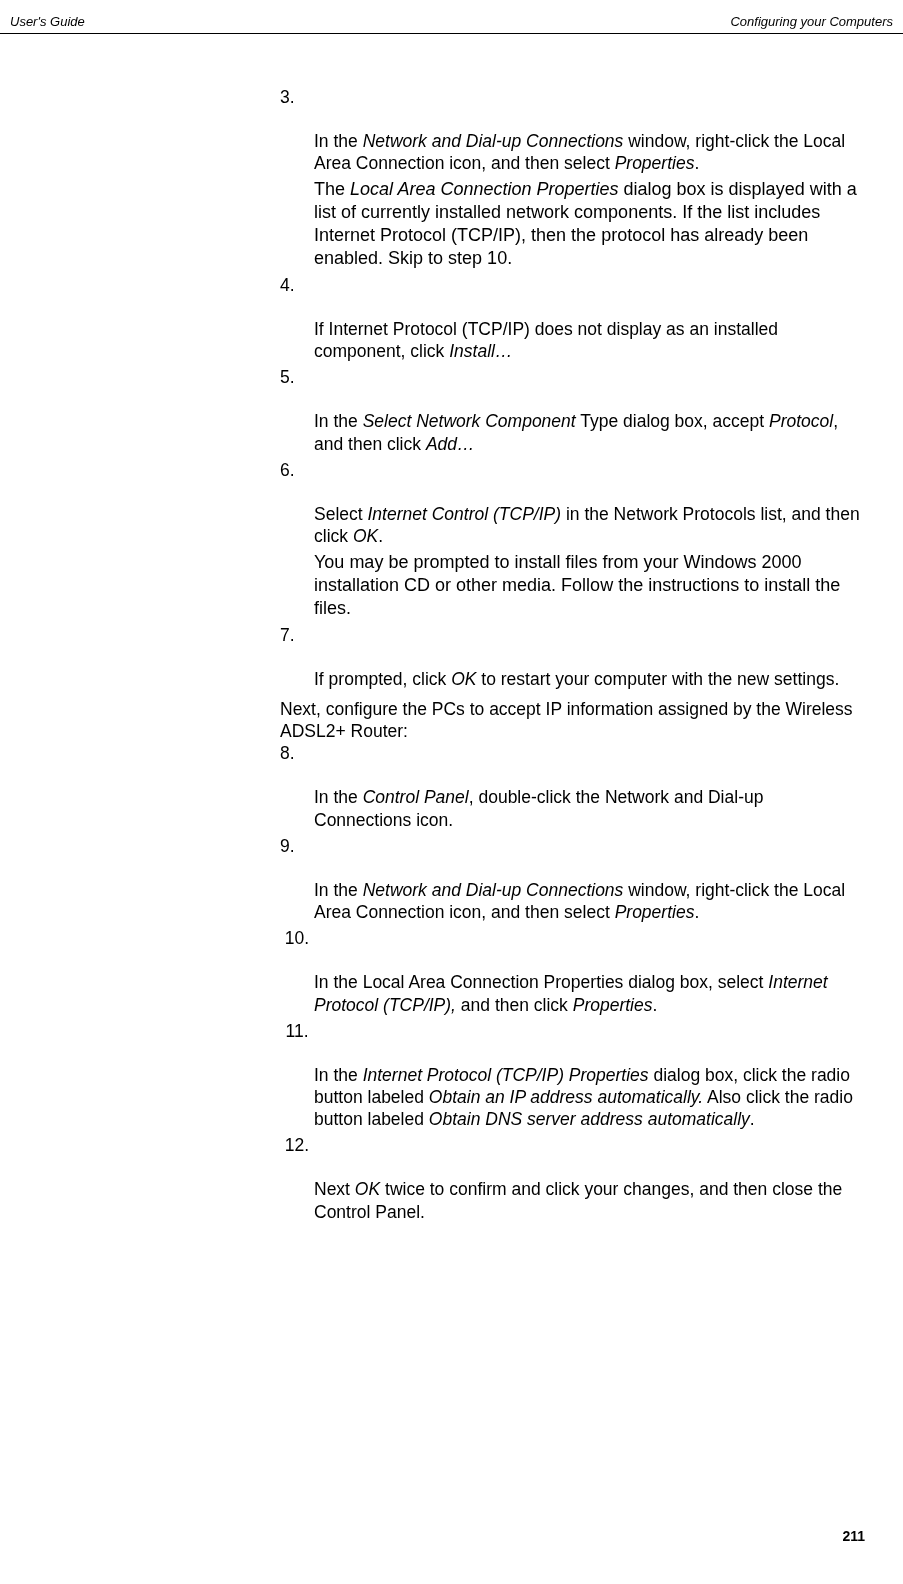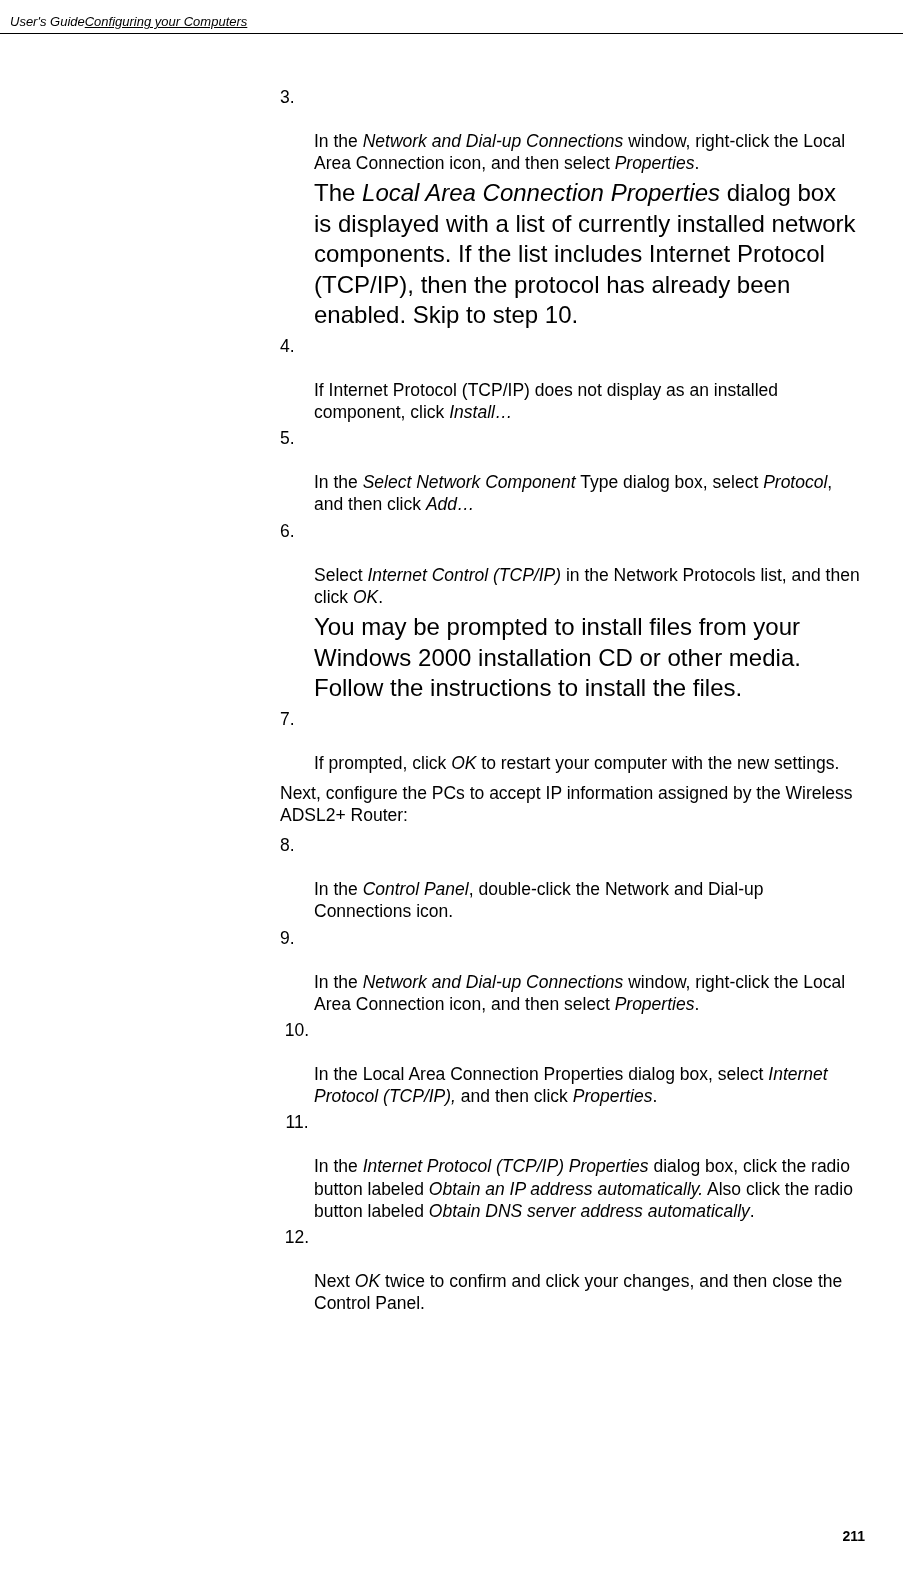--- a/index.html
+++ b/index.html
@@ -9,31 +9,31 @@
     }
     body {
       font-family: Arial, Helvetica, sans-serif;
       width: 903px;
       height: 1584px;
       background: #fff;
       position: relative;
     }
     .header {
       display: flex;
+      justify-content: space-between;
       padding: 14px 10px 4px 10px;
       font-size: 13px;
       font-style: italic;
       border-bottom: 1px solid #000;
     }
     .header-left {
       text-align: left;
     }
     .header-right {
       text-align: right;
-      text-decoration: underline;
     }
     .content {
       padding: 52px 10px 0 280px;
       width: 870px;
     }
     .list-item {
       display: flex;
       margin-bottom: 4px;
       font-size: 17.5px;
       line-height: 1.27;
@@ -49,26 +49,25 @@
     .list-text {
       flex: 1;
       margin-top: 44px;
     }
     .italic {
       font-style: italic;
     }
     .paragraph-standalone {
       font-size: 17.5px;
       line-height: 1.27;
-      margin-bottom: 8px;
       margin-top: 8px;
     }
     .sub-indent {
       margin-left: 34px;
-      font-size: 24px;
+      font-size: 18px;
       line-height: 1.27;
       margin-bottom: 4px;
     }
     .page-number {
       position: absolute;
       bottom: 40px;
       right: 38px;
       font-size: 14px;
       font-weight: bold;
     }
@@ -90,21 +89,21 @@
 
   <div class="sub-indent"><span>The </span><span class="italic">Local Area Connection Properties</span><span> dialog box is displayed with a list of currently installed network components. If the list includes Internet Protocol (TCP/IP), then the protocol has already been enabled. Skip to step 10.</span></div>
 
   <div class="list-item">
     <div class="list-number">4.</div>
     <div class="list-text"><span>If Internet Protocol (TCP/IP) does not display as an installed component, click </span><span class="italic">Install…</span></div>
   </div>
 
   <div class="list-item">
     <div class="list-number">5.</div>
-    <div class="list-text"><span>In the </span><span class="italic">Select Network Component</span><span> Type dialog box, select </span><span class="italic">Protocol</span><span>, and then click </span><span class="italic">Add…</span></div>
+    <div class="list-text"><span>In the </span><span class="italic">Select Network Component</span><span> Type dialog box, accept </span><span class="italic">Protocol</span><span>, and then click </span><span class="italic">Add…</span></div>
   </div>
 
   <div class="list-item">
     <div class="list-number">6.</div>
     <div class="list-text"><span>Select </span><span class="italic">Internet Control (TCP/IP)</span><span> in the Network Protocols list, and then click </span><span class="italic">OK</span><span>.</span></div>
   </div>
 
   <div class="sub-indent">You may be prompted to install files from your Windows 2000 installation CD or other media. Follow the instructions to install the files.</div>
 
   <div class="list-item">

